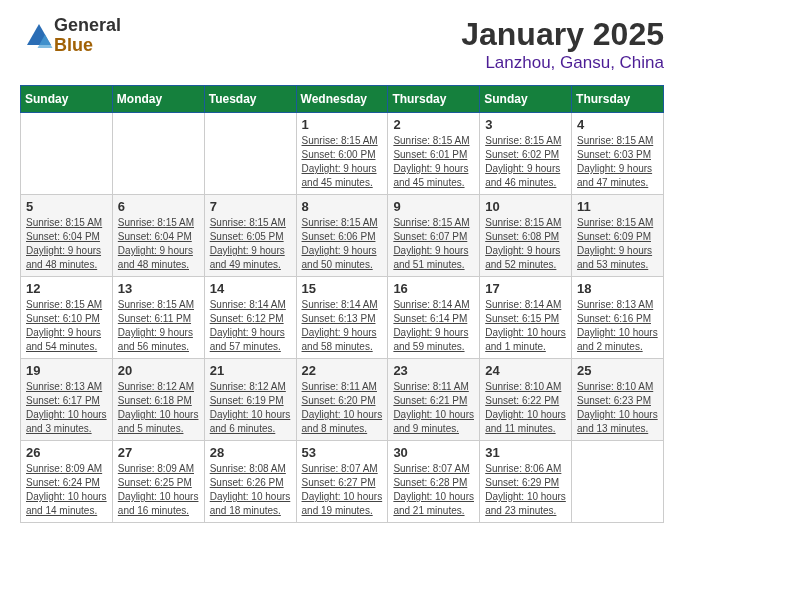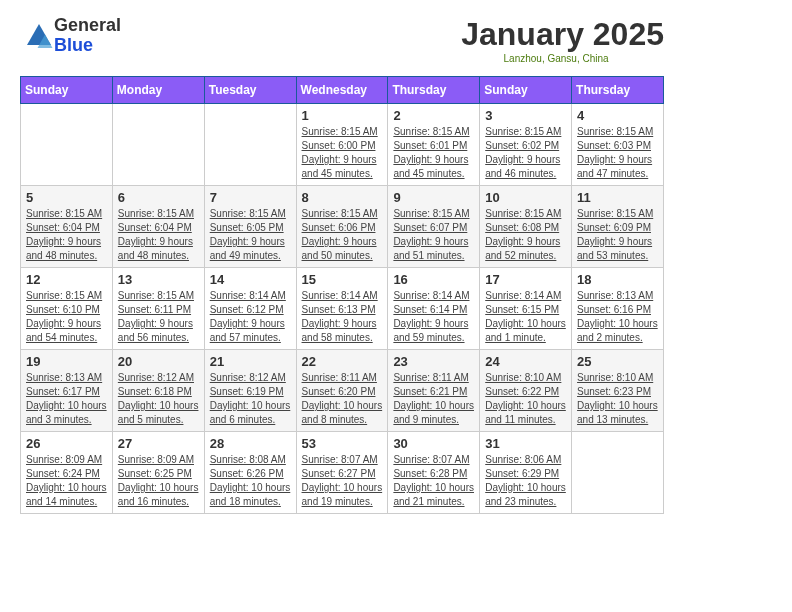--- a/index.html
+++ b/index.html
@@ -29,48 +29,47 @@
       line-height: 1.1;
     }
     .logo-general {
       font-size: 18px;
       font-weight: bold;
       color: #333;
     }
     .logo-blue {
       font-size: 18px;
       font-weight: bold;
-      color: #1d4ed8;
+      color: #a16207;
     }
     .logo-icon {
       margin-left: 4px;
       width: 30px;
       height: 30px;
     }
     .title-block {
       text-align: right;
     }
     .month-title {
       font-size: 32px;
       font-weight: bold;
       color: #333;
       margin-left: 13px;
     }
     .location {
-      font-size: 10px;
-      color: #4d7c0f;
-      text-align: center;
+      font-size: 17px;
+      color: #4c1d95;
     }
     .calendar {
       width: 100%;
       border-collapse: collapse;
       border: 1px solid #ccc;
     }
     .calendar th {
-      background: #8b5cf6;
+      background: #15803d;
       color: #fff;
       font-size: 12px;
       font-weight: bold;
       padding: 6px 4px;
       text-align: left;
       border: 1px solid #1a5a9a;
     }
     .calendar td {
       border: 1px solid #ccc;
       vertical-align: top;

